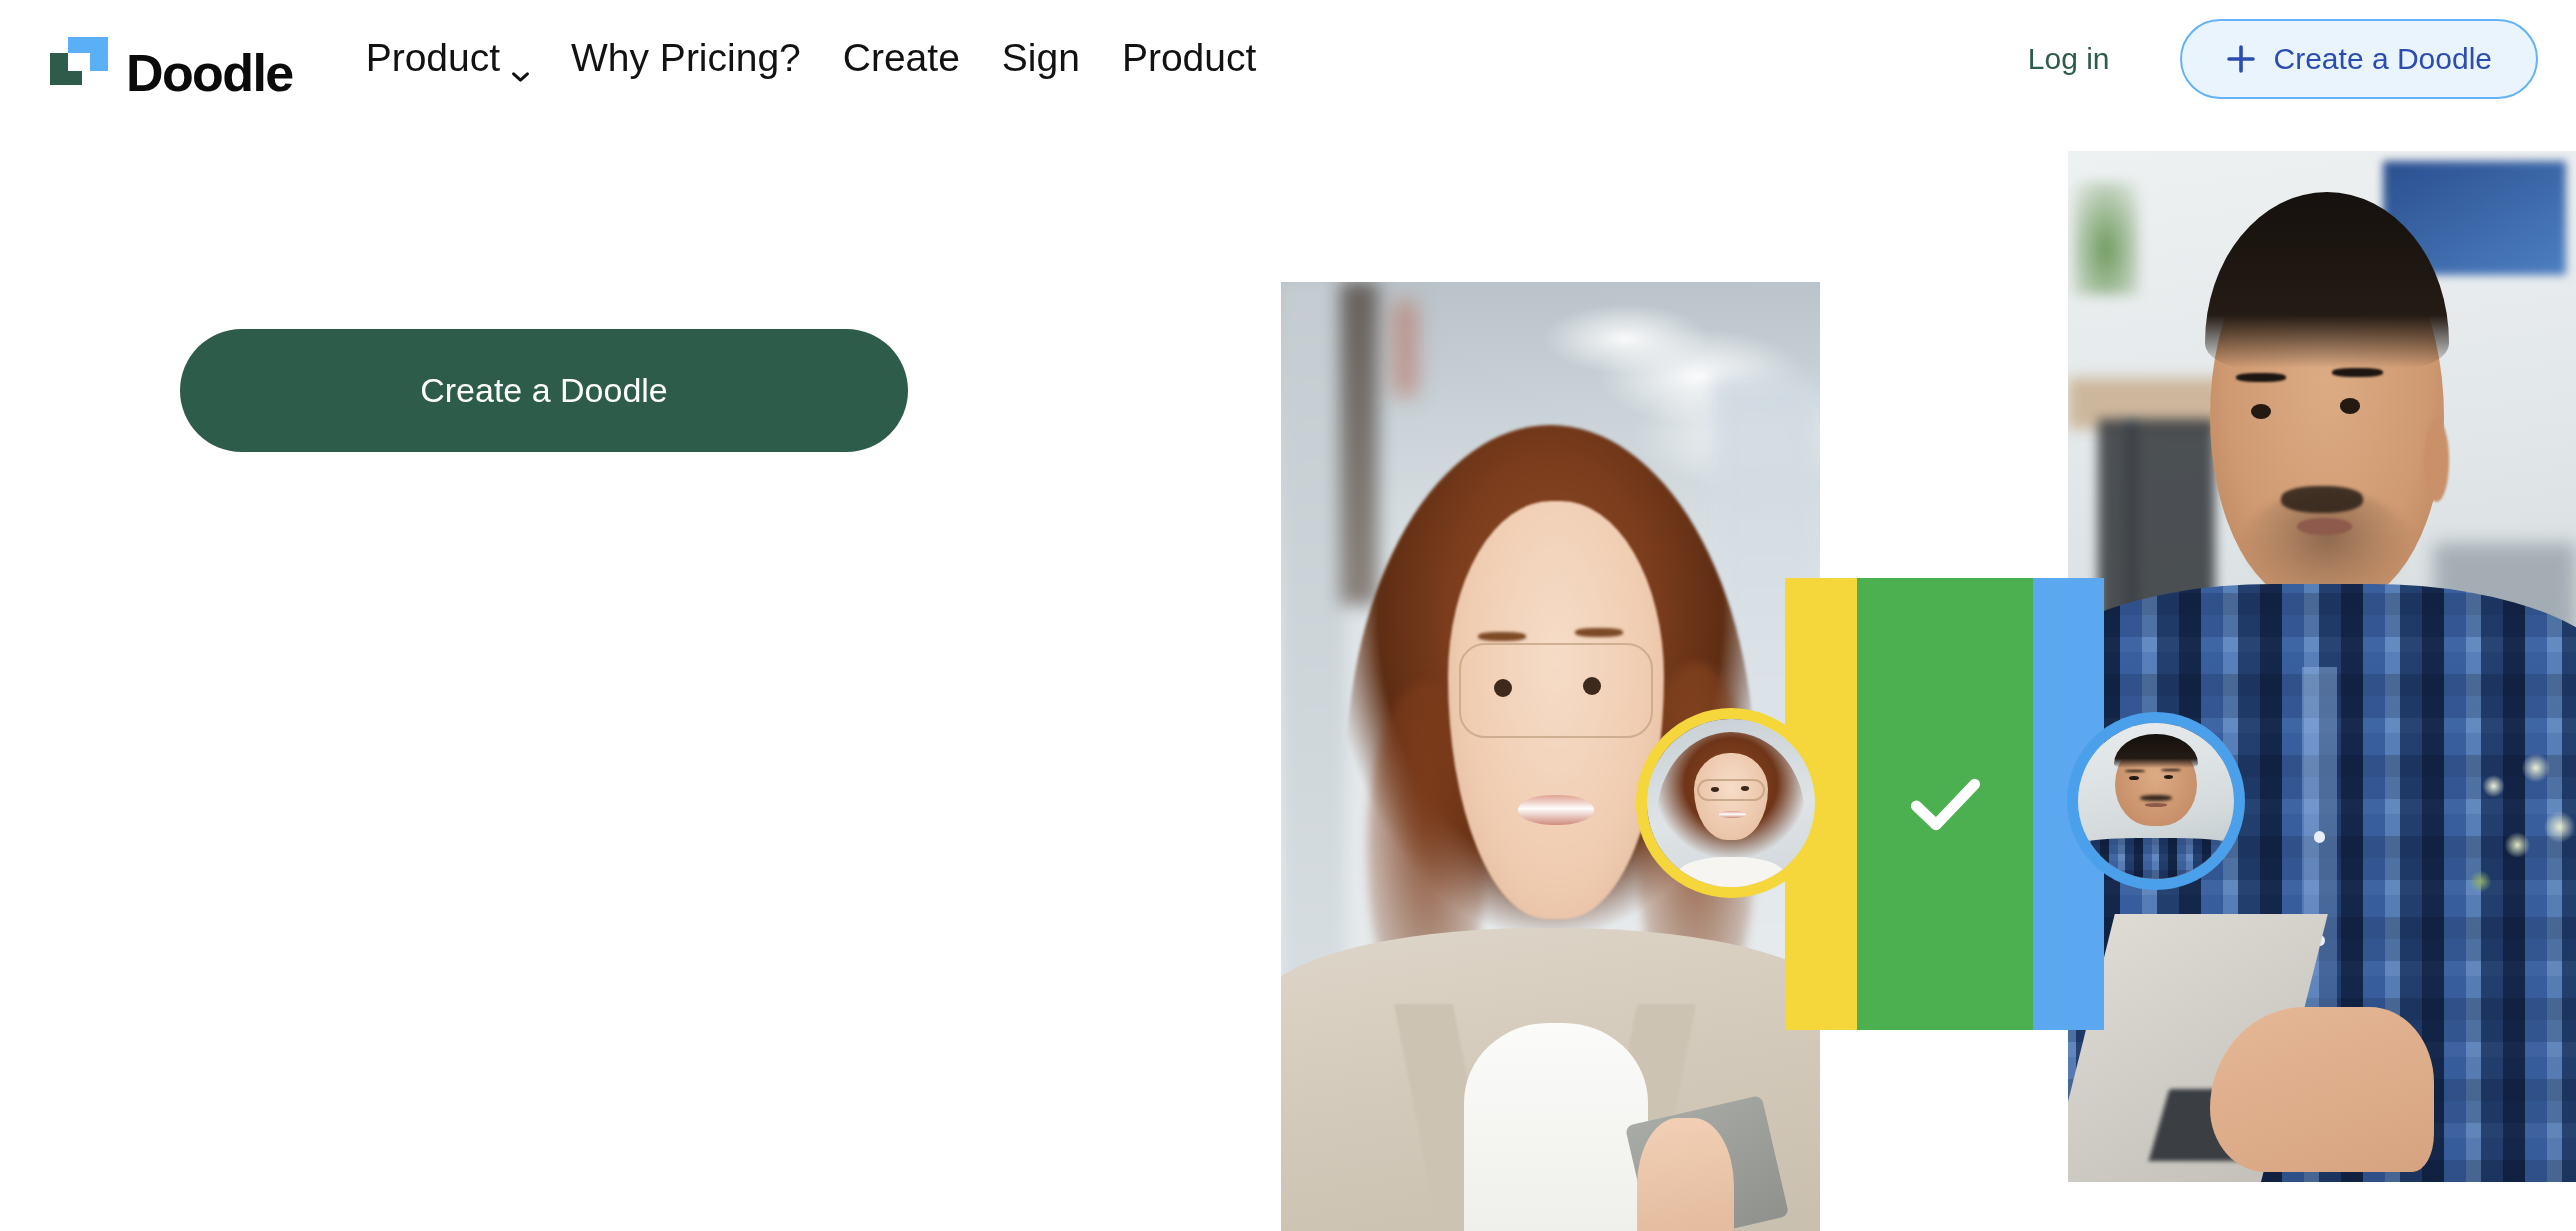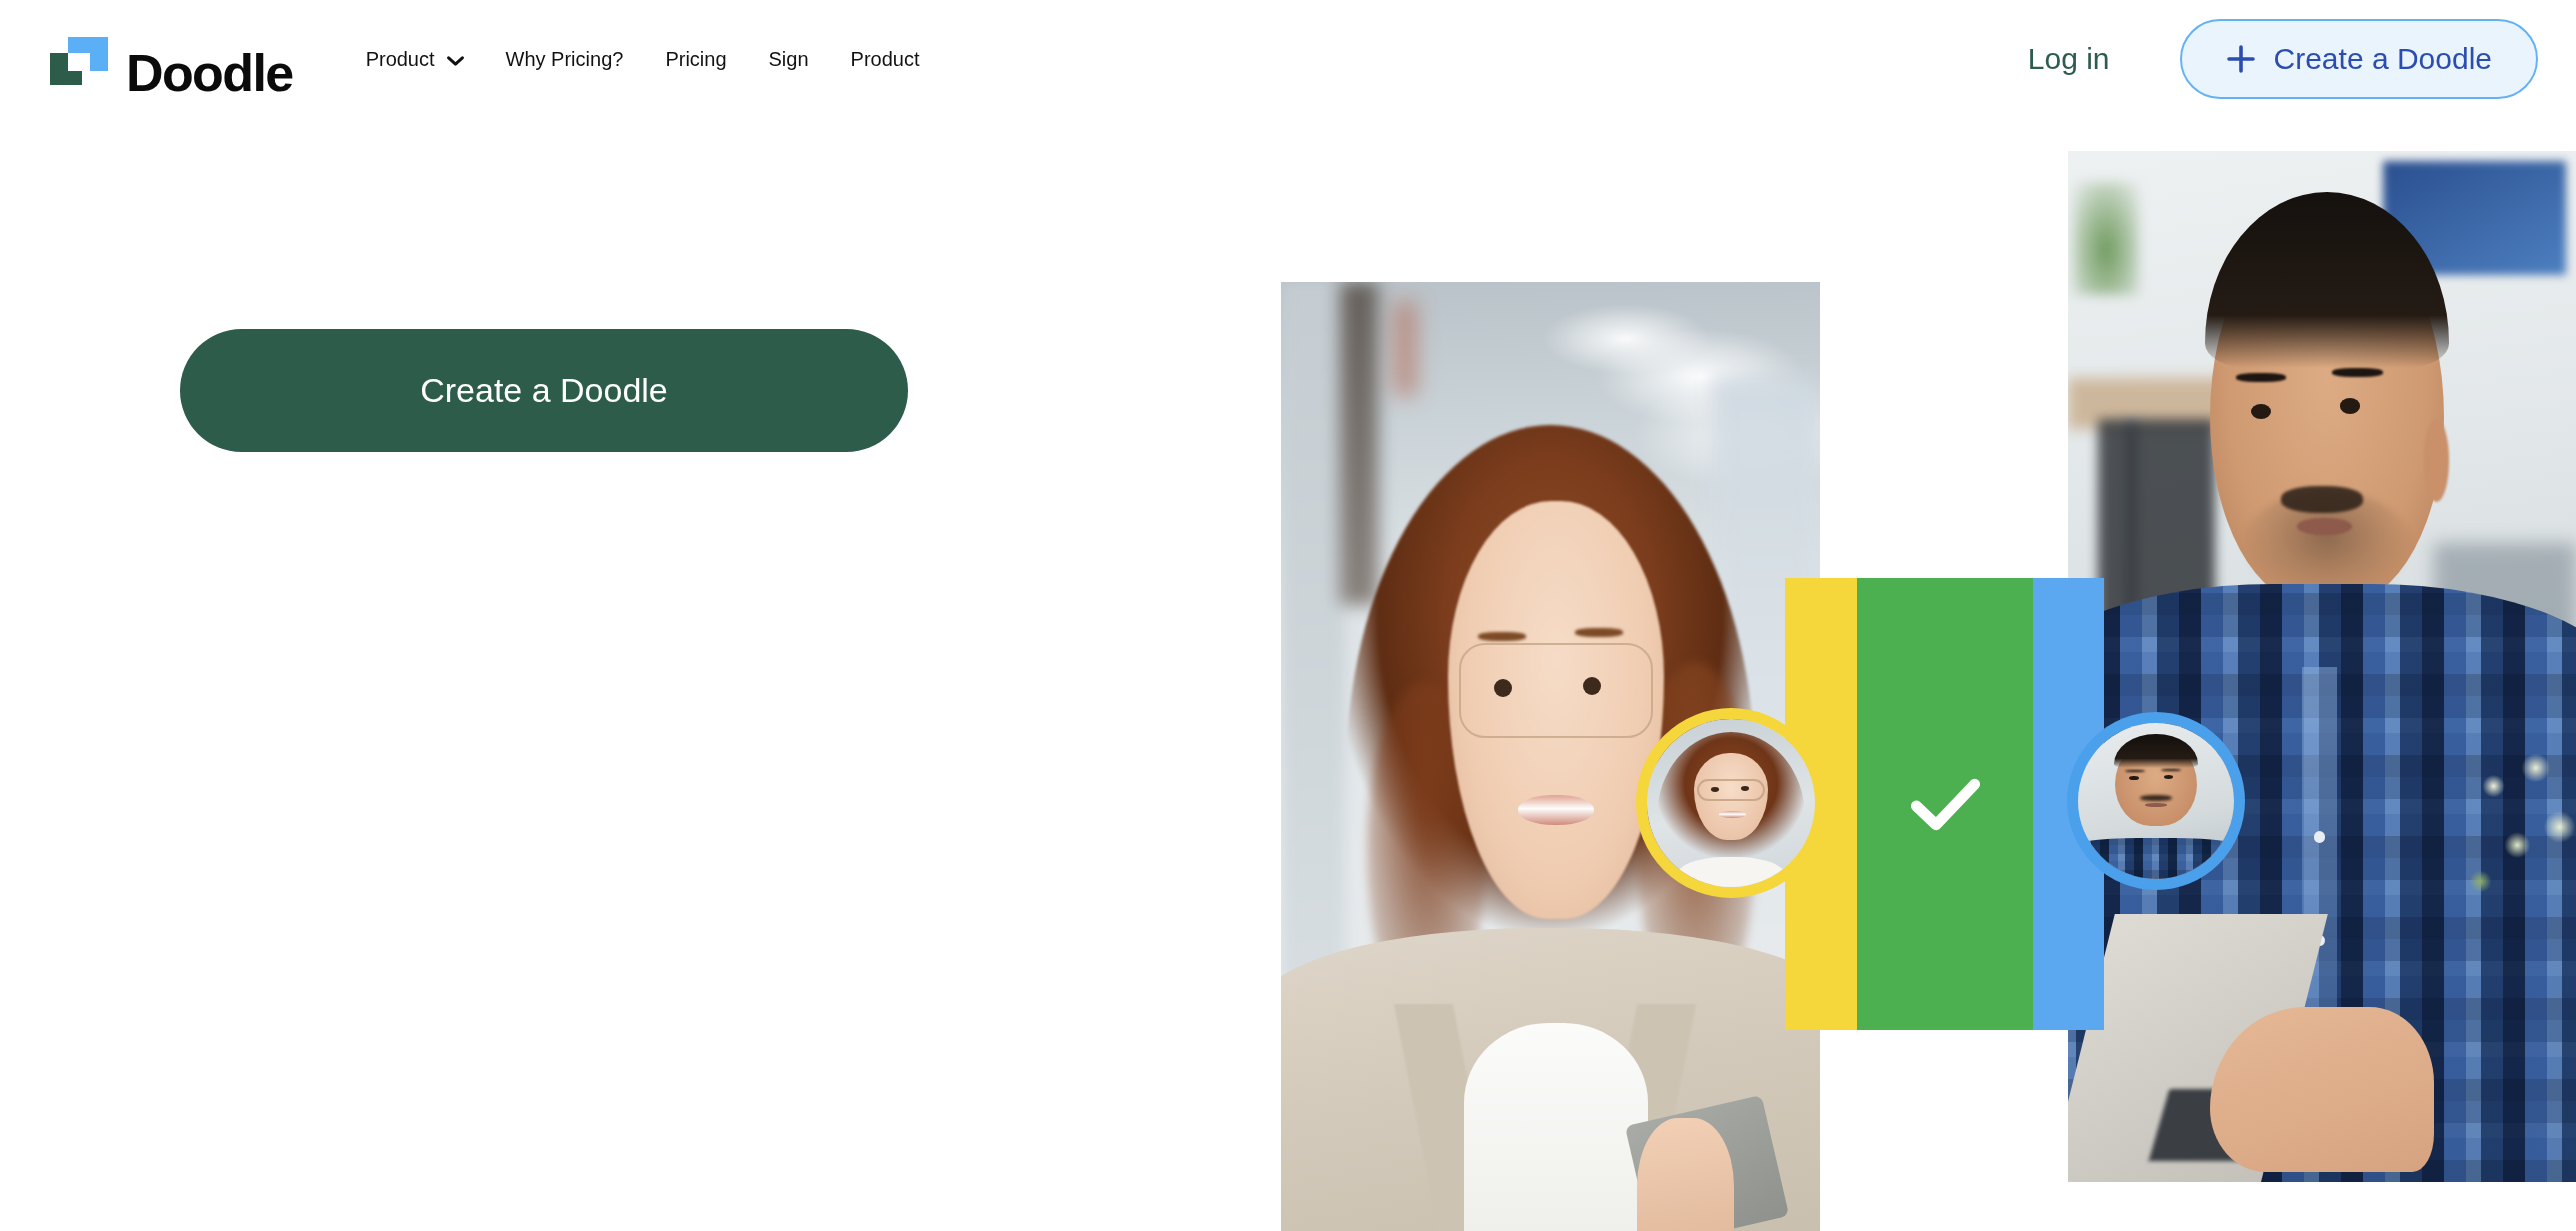--- a/index.html
+++ b/index.html
@@ -33,23 +33,23 @@
     position: absolute; left: 18px; top: 20px;
     width: 22px; height: 18px; background: #ffffff;
   }
   .brand-name {
     font-size: 52px; font-weight: 700; letter-spacing: -1.6px;
     color: #0b0b0b; line-height: 1; margin-top: 28px;
   }
 
   .nav-links { display: flex; align-items: center; gap: 0px; margin-left: 52px; }
   .nav-link {
-    font-size: 20px; color: #121212; padding: 10px 21px;
+    font-size: 39px; color: #121212; padding: 10px 21px;
     cursor: pointer; white-space: nowrap; line-height: 1.1;
-    display: flex; align-items: center; gap: 12px;
+    display: flex; align-items: flex-end; gap: 12px;
   }
   .chev {
     width: 17px; height: 10px; display: inline-block; position: relative; top: 2px;
   }
   .chev svg { display:block; }
 
   .nav-right { margin-left: auto; display: flex; align-items: center; gap: 0; }
   .login-link {
     font-size: 30px; color: #2d5c4a; padding: 10px 34px; cursor: pointer;
     white-space: nowrap;
@@ -399,21 +399,21 @@
     <nav class="nav-links">
       <div class="nav-link">
         <span>Product</span>
         <span class="chev">
           <svg width="17" height="10" viewBox="0 0 17 10">
             <path d="M1.6 1.8 L8.5 8.2 L15.4 1.8" fill="none" stroke="#111" stroke-width="3" stroke-linecap="round" stroke-linejoin="round"></path>
           </svg>
         </span>
       </div>
       <div class="nav-link">Why Pricing?</div>
-      <div class="nav-link">Pricing</div>
+      <div class="nav-link">Create</div>
       <div class="nav-link">Sign</div>
       <div class="nav-link">Product</div>
     </nav>
 
     <div class="nav-right">
       <span class="login-link">Log in</span>
       <button class="create-btn">
         <span class="plus-icon">
           <svg width="30" height="30" viewBox="0 0 30 30">
             <path d="M15 3 V27 M3 15 H27" stroke="#2c4db0" stroke-width="3.6" stroke-linecap="round"></path>

